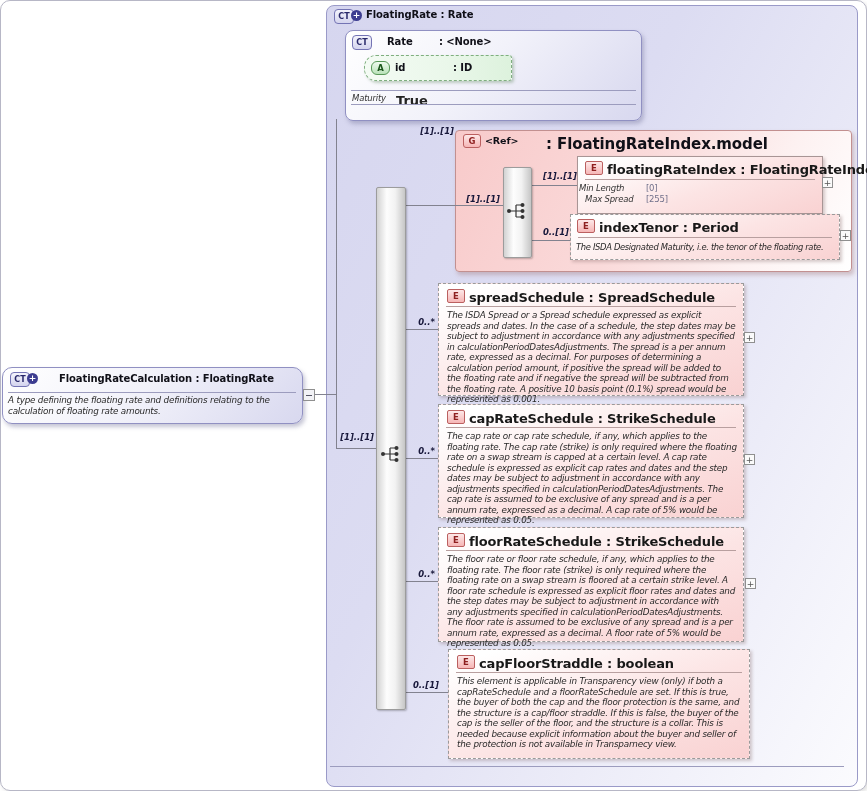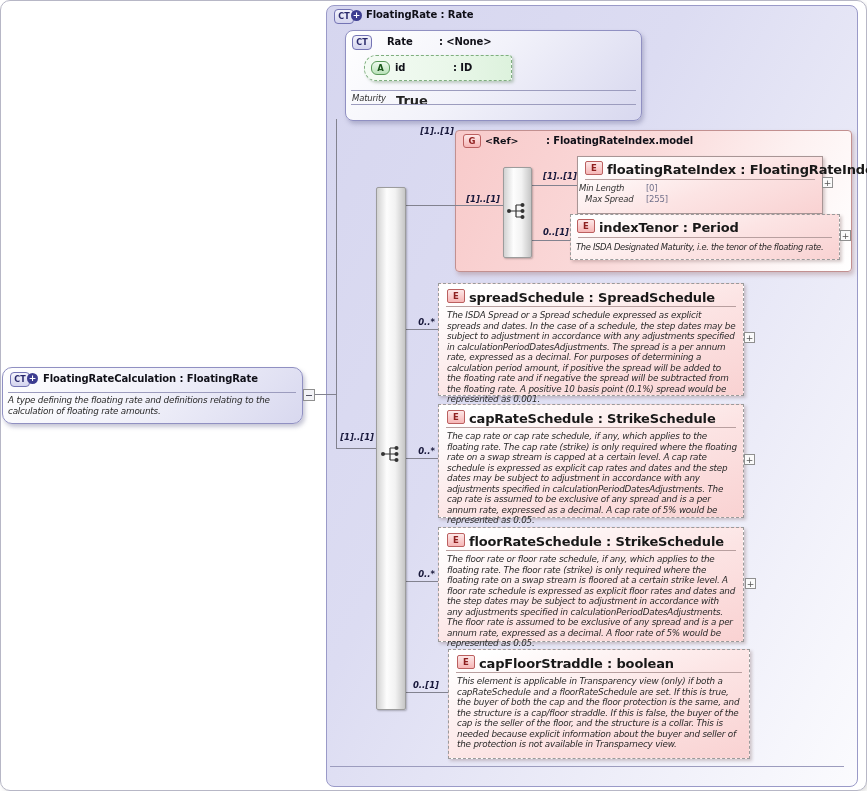--- a/index.html
+++ b/index.html
@@ -76,21 +76,21 @@
 
   <div class="bigbox"></div>
   <span class="ct" style="left:334px;top:9px;">CT</span>
   <span class="plusc" style="left:351px;top:10px;">+</span>
   <div class="t-main" style="left:366px;top:9px;">FloatingRate : Rate</div>
   <div class="lsep" style="left:330px;top:766px;width:514px;"></div>
 
   <div class="ctbox" style="left:2px;top:367px;width:299px;height:55px;">
     <span class="ct" style="left:7px;top:4px;">CT</span>
     <span class="plusc" style="left:24px;top:5px;">+</span>
-    <div class="t-main" style="left:40px;top:5px;text-align:center;">FloatingRateCalculation : FloatingRate</div>
+    <div class="t-main" style="left:56px;top:5px;text-align:center;">FloatingRateCalculation : FloatingRate</div>
     <div class="lsep" style="left:5px;top:24px;width:288px;"></div>
     <div class="desc" style="left:5px;top:27px;width:290px;">A type defining the floating rate and definitions relating to the calculation of floating rate amounts.</div>
   </div>
   <div class="collapse">
       <span class="minus"></span>
     </div>
 
   <div class="ctbox" style="left:345px;top:30px;width:295px;height:89px;border-radius:8px;">
     <span class="ct" style="left:6px;top:4px;">CT</span>
     <div class="t-main" style="left:31px;top:5px;margin-left:10px;">Rate</div>
@@ -102,21 +102,21 @@
     </div>
     <div class="lsep" style="left:5px;top:59px;width:285px;"></div>
     <div class="facet-l" style="left:6px;top:62px;">Maturity</div>
     <div class="abs-v" style="left:50px;top:62px;">True</div>
     <div class="lsep" style="left:5px;top:73px;width:285px;"></div>
   </div>
 
   <div class="gbox" style="left:455px;top:130px;width:395px;height:140px;">
     <span class="eicon" style="left:7px;top:3px;border-radius:3px;">G</span>
     <div class="t-main" style="left:29px;top:4px;font-size:9.5px;">&lt;Ref&gt;</div>
-    <div class="t-main" style="left:90px;top:4px;font-size:10px;text-align:center;">: FloatingRateIndex.model</div>
+    <div class="t-main" style="left:90px;top:4px;font-size:15px;text-align:center;">: FloatingRateIndex.model</div>
   </div>
 
   <div class="hline" style="left:315px;top:394px;width:21px;"></div>
   <div class="vline" style="left:336px;top:119px;height:330px;"></div>
   <div class="hline" style="left:336px;top:448px;width:40px;"></div>
   <div class="hline" style="left:404px;top:205px;width:99px;"></div>
   <div class="hline" style="left:404px;top:329px;width:34px;"></div>
   <div class="hline" style="left:404px;top:458px;width:34px;"></div>
   <div class="hline" style="left:404px;top:581px;width:34px;"></div>
   <div class="hline" style="left:404px;top:692px;width:44px;"></div>

